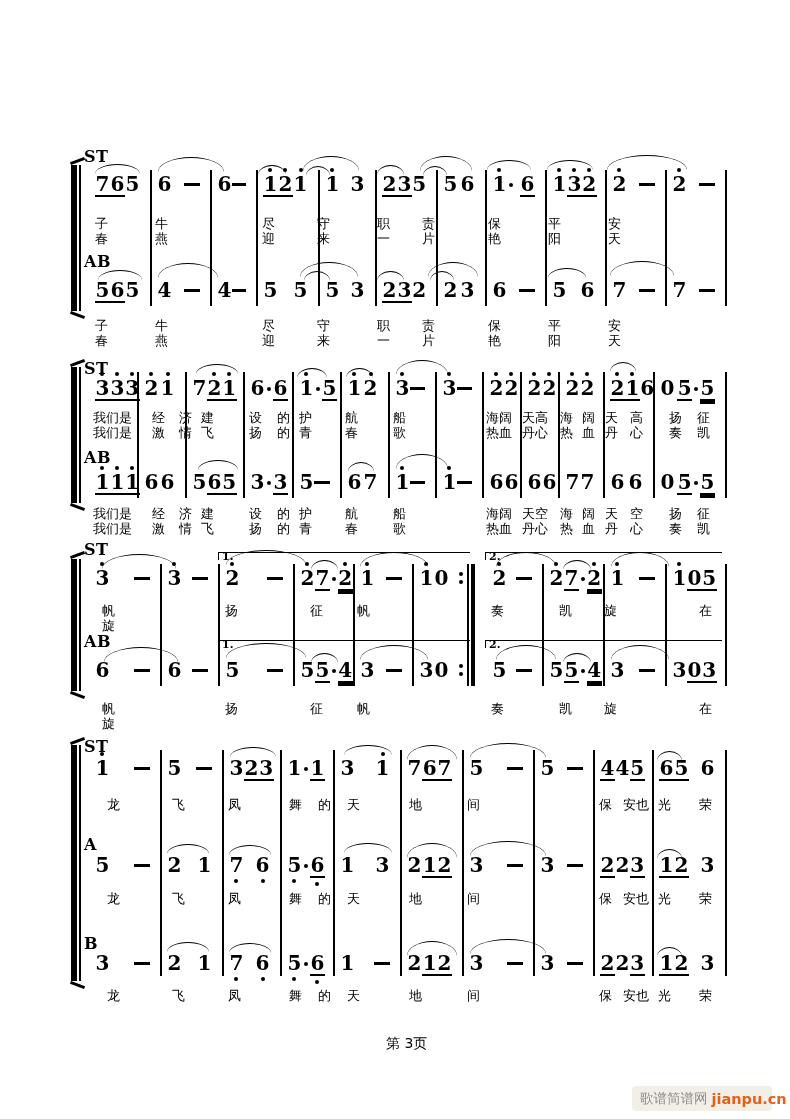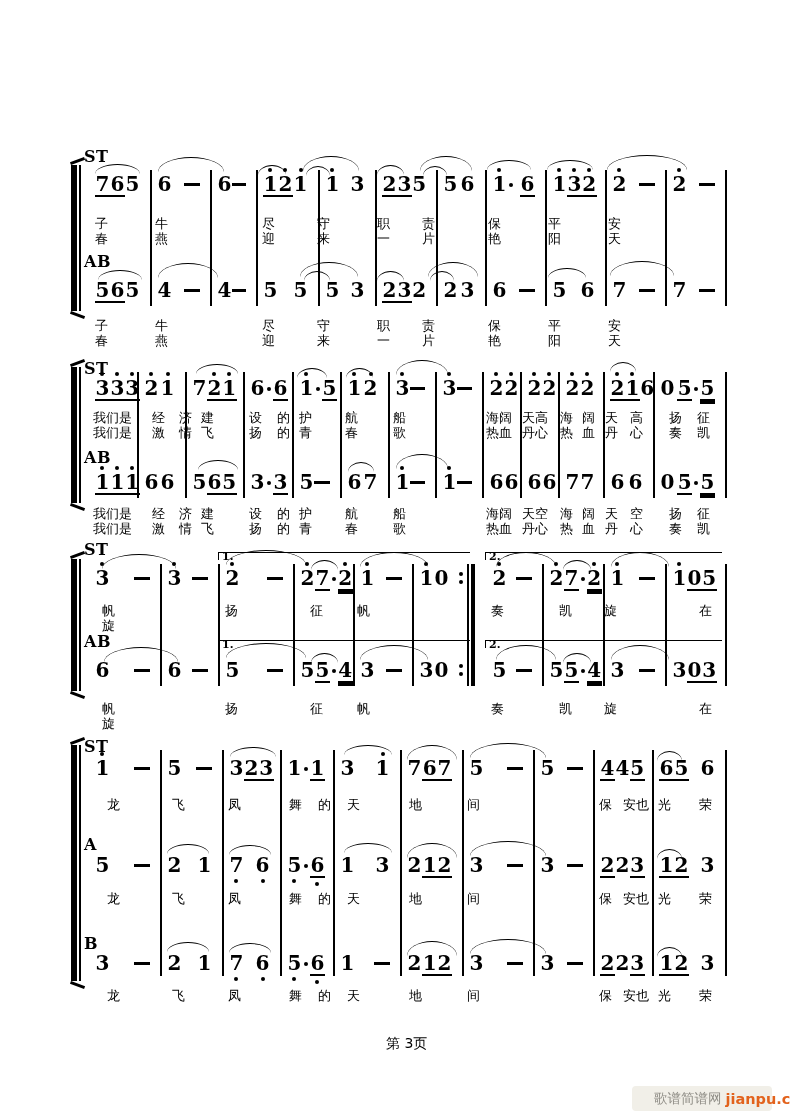--- a/index.html
+++ b/index.html
@@ -34,21 +34,21 @@
   .slur{position:absolute;border-top:1.6px solid #000;border-radius:50% 50% 0 0 / 100% 100% 0 0;}
   
   .lyr{position:absolute;font-size:13px;line-height:15px;color:#000;white-space:nowrap;font-family:"DejaVu Sans","Liberation Sans",sans-serif;}
   
   .volta{position:absolute;height:8px;border-top:1.5px solid #000;border-left:1.5px solid #000;box-sizing:border-box;}
   .volta .vlabel{position:absolute;top:-2px;left:3px;font-size:11px;font-weight:bold;line-height:11px;font-family:"DejaVu Serif",serif;}
   .rdot{position:absolute;width:4px;height:4px;border-radius:50%;background:#000;}
   
   .footer{position:absolute;left:386px;top:1035px;font-size:14px;color:#000;font-family:"DejaVu Sans","Liberation Sans",sans-serif;}
   .watermark{position:absolute;left:632px;top:1086px;width:140px;height:25px;background:#f1efe8;border-radius:4px;display:flex;align-items:center;white-space:nowrap;}
-  .wm-name{color:#8f8d86;font-size:13.5px;margin-left:22px;font-family:"DejaVu Sans","Liberation Sans",sans-serif;}
+  .wm-name{color:#8f8d86;font-size:13.5px;margin-left:8px;font-family:"DejaVu Sans","Liberation Sans",sans-serif;}
   .wm-url{color:#e2621c;font-size:14.5px;font-weight:bold;margin-left:4px;font-family:"DejaVu Sans","Liberation Sans",sans-serif;}
 </style>
 </head>
 <body>
 
 <div class="page">
   <div id="score">
       <div style="left: 0px; top: 0px; width: 0px; height: 0px; position: absolute;">
         <div class="bracket-bar" style="left: 71px; top: 165px; height: 146px; position: absolute;"></div>
         <div class="bracket-thin" style="left: 79px; top: 165px; height: 146px; position: absolute;"></div>

